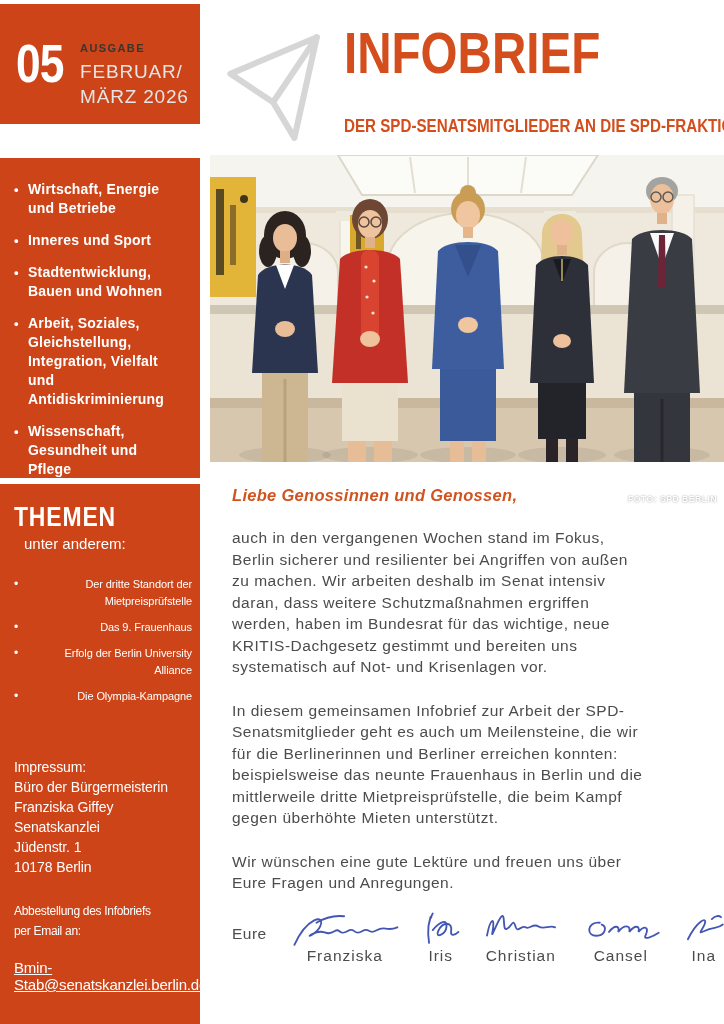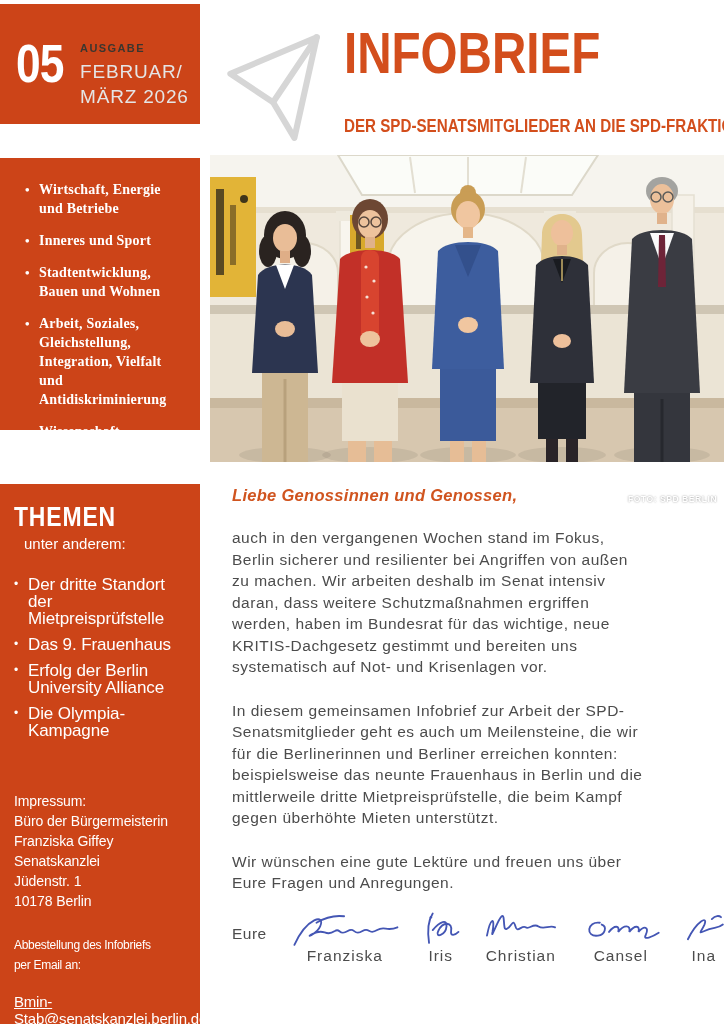--- a/index.html
+++ b/index.html
@@ -9,33 +9,33 @@
   
   .obox{position:absolute;left:0;background:#cc4418;color:#ffffff;box-sizing:border-box;}
   .box-a{top:4px;width:200px;height:120px;display:flex;padding:34px 0 0 16px;}
   .issue-number{font-size:54px;font-weight:bold;line-height:0.95;color:#ffffff;
                 transform:scaleX(0.82);transform-origin:0 0;letter-spacing:-1px;}
   .issue-meta{margin-left:6px;padding-top:4px;}
   .issue-label{font-size:11px;font-weight:bold;letter-spacing:1.4px;color:#3a362f;}
   .issue-date{margin-top:5px;font-size:19px;color:#e5e5e5;line-height:25px;letter-spacing:0.8px;
               white-space:pre-line;}
 
-  .box-b{top:158px;width:200px;height:272px;padding:22px 8px 0 25px;font-family:Liberation Serif, serif;}
+  .box-b{top:158px;width:200px;height:320px;padding:22px 8px 0 14px;}
   .topics{list-style:none;margin:0;padding:0;}
   .topics li{position:relative;padding-left:14px;margin-bottom:13px;font-size:14px;font-weight:bold;
              line-height:19px;white-space:pre-line;letter-spacing:0.2px;}
   .topics li::before{content:"•";position:absolute;left:0;top:0;font-size:13px;}
 
   .box-c{top:484px;width:200px;height:540px;padding:18px 8px 0 14px;}
   .themen-heading{font-size:27px;font-weight:bold;letter-spacing:1px;color:#ffffff;
                   display:inline-block;transform:scaleX(0.85);transform-origin:0 50%;}
   .themen-sub{font-size:15px;margin:2px 0 0 10px;}
   .themen-list{list-style:none;margin:24px 0 0 0;padding:0;}
-  .themen-list li{position:relative;padding-left:14px;margin-bottom:9px;font-size:17px;
-                  line-height:17px;white-space:pre-line;letter-spacing:-0.1px;}
+  .themen-list li{position:relative;padding-left:14px;margin-bottom:9px;font-size:11px;
+                  line-height:17px;white-space:pre-line;letter-spacing:-0.1px;text-align:right;}
   .themen-list li::before{content:"•";position:absolute;left:0;top:0;font-size:12px;}
   .impressum{margin-top:52px;font-size:14px;line-height:20px;white-space:pre-line;letter-spacing:-0.1px;}
   .unsubscribe{margin-top:24px;font-size:12px;line-height:20px;white-space:pre-line;letter-spacing:-0.3px;}
   .email-link{display:inline-block;margin-top:18px;font-size:15px;letter-spacing:-0.2px;color:#ffffff;
               text-decoration:underline;cursor:pointer;}
 
   
   .plane{position:absolute;left:214px;top:24px;}
   .title{position:absolute;left:344px;top:24px;font-size:58px;font-weight:bold;color:#d34e1c;
          line-height:1;transform:scaleX(0.82);transform-origin:0 0;letter-spacing:0;}

